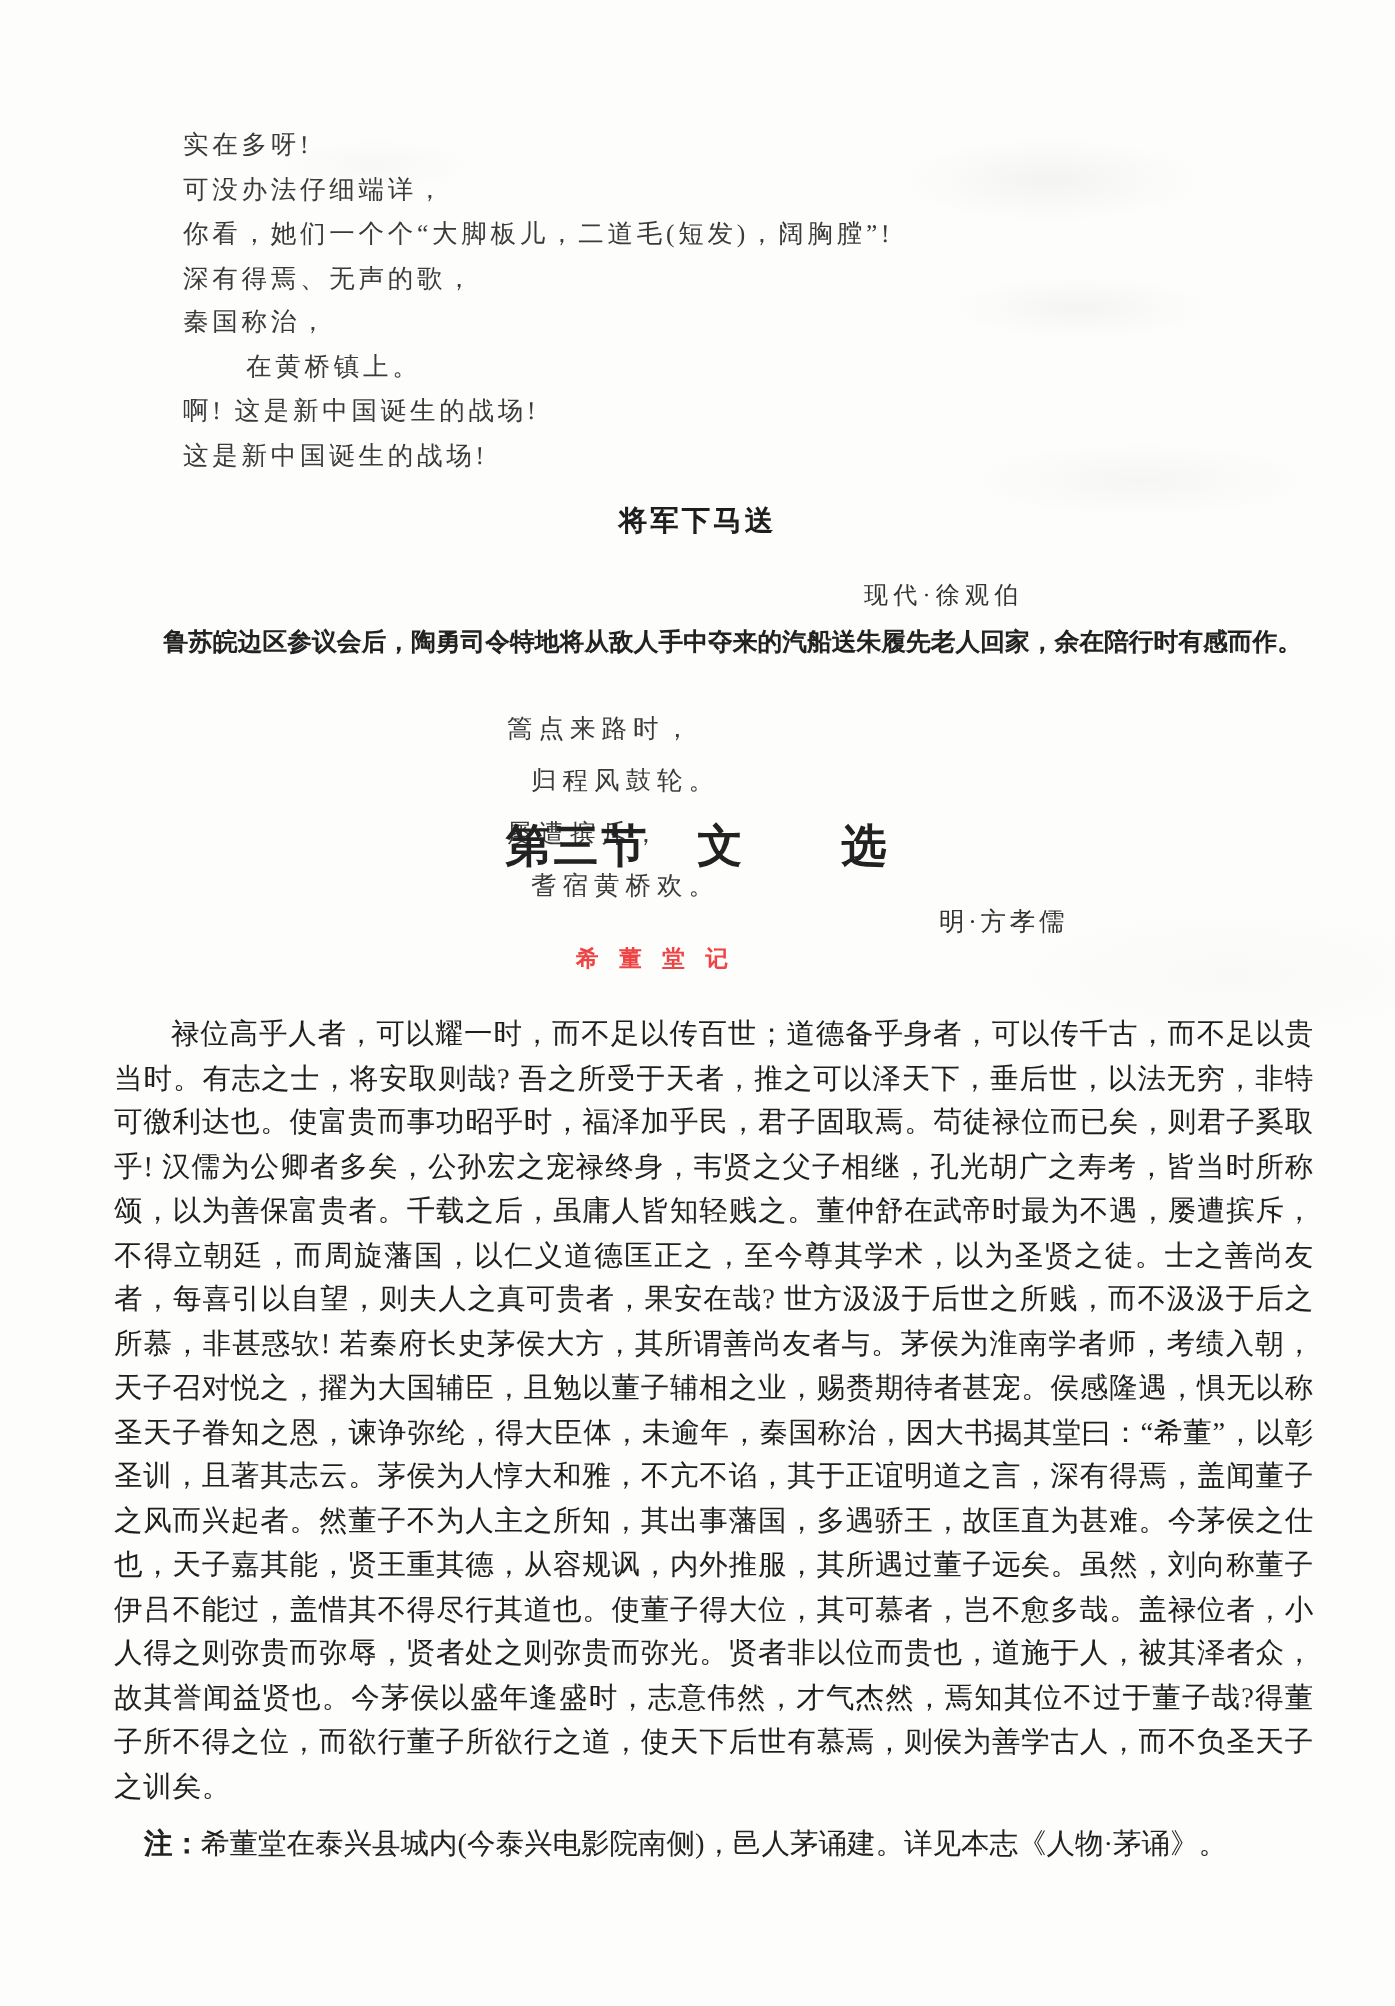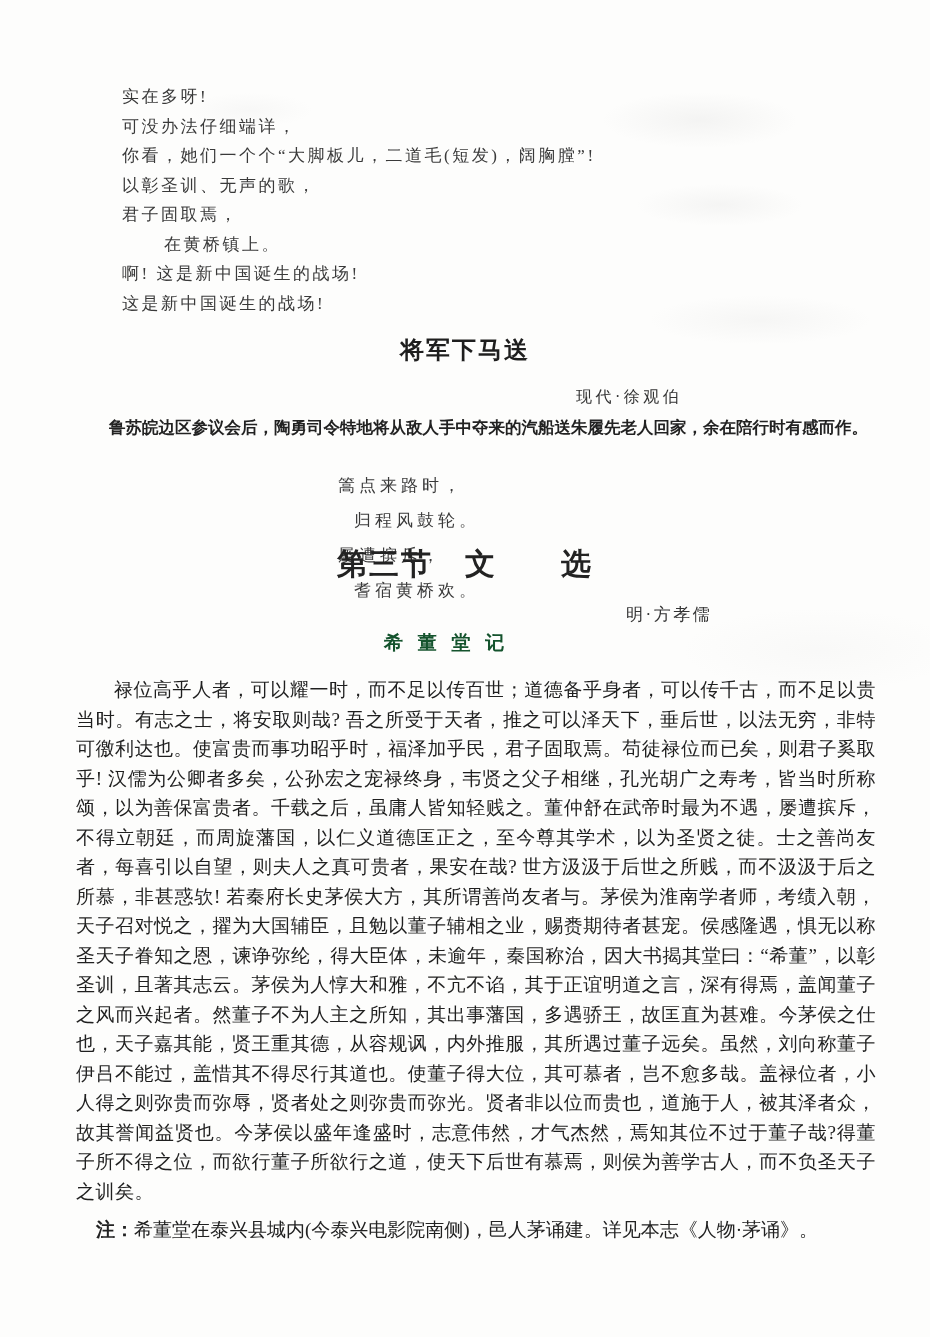--- a/index.html
+++ b/index.html
@@ -43,21 +43,21 @@
   .poem-line.indent { padding-left: 42px; }
 
   .title1 {
     position: absolute;
     top: 334px;
     left: 0;
     width: 100%;
     margin: 0;
     text-align: center;
     font-family: Liberation Serif, serif;
-    font-size: 24px;
+    font-size: 19px;
     font-weight: bold;
     letter-spacing: 2px;
     color: #1e1e1e;
   }
 
   .author1 {
     position: absolute;
     top: 387px;
     left: 576px;
     font-size: 16px;
@@ -103,24 +103,24 @@
     font-weight: 600;
     letter-spacing: 2px;
     color: #222222;
   }
 
   .title2 {
     position: absolute;
     top: 630px;
     left: 384px;
     margin: 0;
-    font-size: 19px;
+    font-size: 15px;
     font-weight: bold;
     letter-spacing: 5px;
-    color: #14532d;
+    color: #ef4444;
   }
   .author2 {
     position: absolute;
     top: 603px;
     left: 626px;
     font-size: 17px;
     letter-spacing: 2.5px;
     color: #333333;
   }
 
@@ -152,22 +152,22 @@
 </style>
 </head>
 <body>
 
 <div class="page">
 
   <div class="poem">
     <div class="poem-line">实在多呀!</div>
     <div class="poem-line">可没办法仔细端详，</div>
     <div class="poem-line">你看，她们一个个“大脚板儿，二道毛(短发)，阔胸膛”!</div>
-    <div class="poem-line">以彰圣训、无声的歌，</div>
-    <div class="poem-line">君子固取焉，</div>
+    <div class="poem-line">深有得焉、无声的歌，</div>
+    <div class="poem-line">秦国称治，</div>
     <div class="poem-line indent">在黄桥镇上。</div>
     <div class="poem-line">啊! 这是新中国诞生的战场!</div>
     <div class="poem-line">这是新中国诞生的战场!</div>
   </div>
 
   <h2 class="title1">将军下马送</h2>
 
   <div class="author1">现代·徐观伯</div>
 
   <p class="preface">鲁苏皖边区参议会后，陶勇司令特地将从敌人手中夺来的汽船送朱履先老人回家，余在陪行时有感而作。</p>

